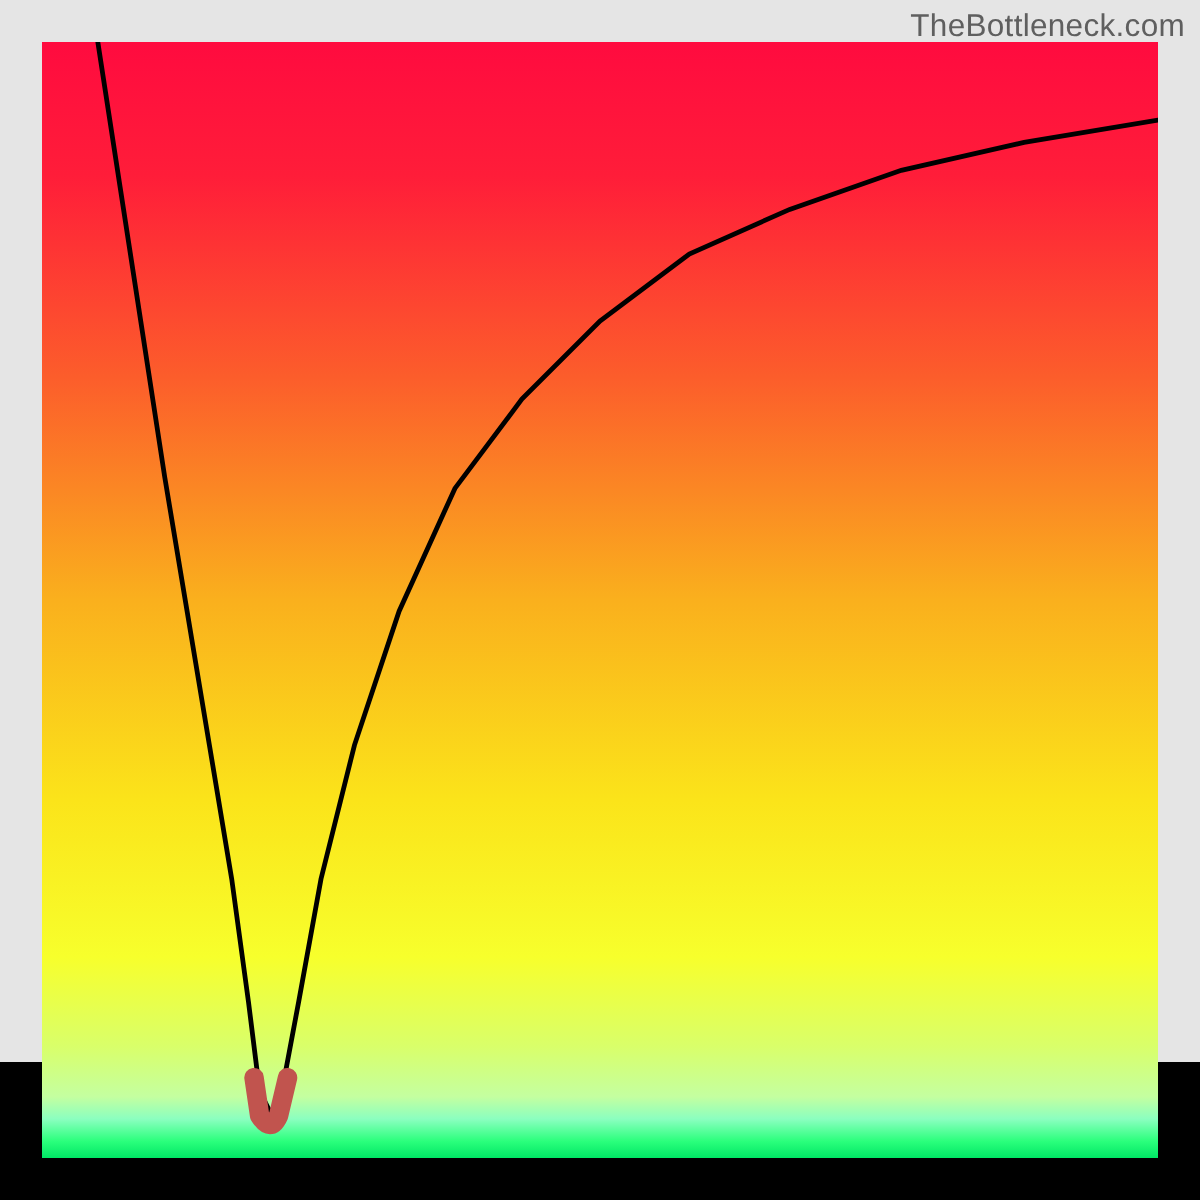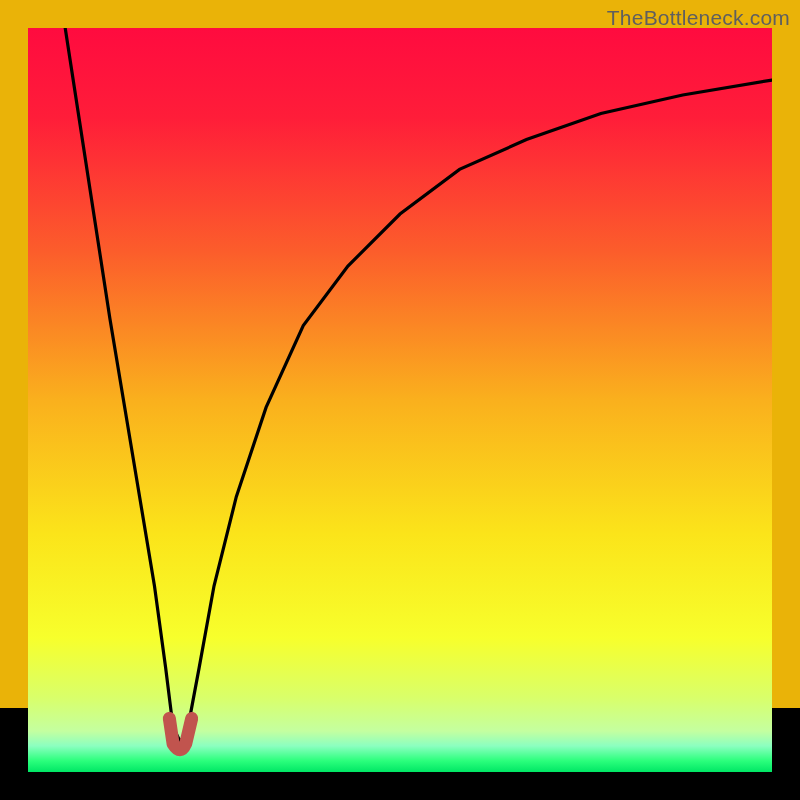--- a/index.html
+++ b/index.html
@@ -10,21 +10,21 @@
     overflow: hidden;
     background: #000;
     font-family: Arial, Helvetica, sans-serif;
   }
   .frame {
     position: absolute;
     left: 0;
     top: 0;
     width: 800px;
     height: 708px;
-    background: #eab308;
+    background: #e5e5e5;
   }
   .watermark {
     position: absolute;
     top: 6px;
     right: 10px;
     color: #5f5f5f;
     font-size: 21px;
     letter-spacing: 0.2px;
     font-weight: 400;
   }

